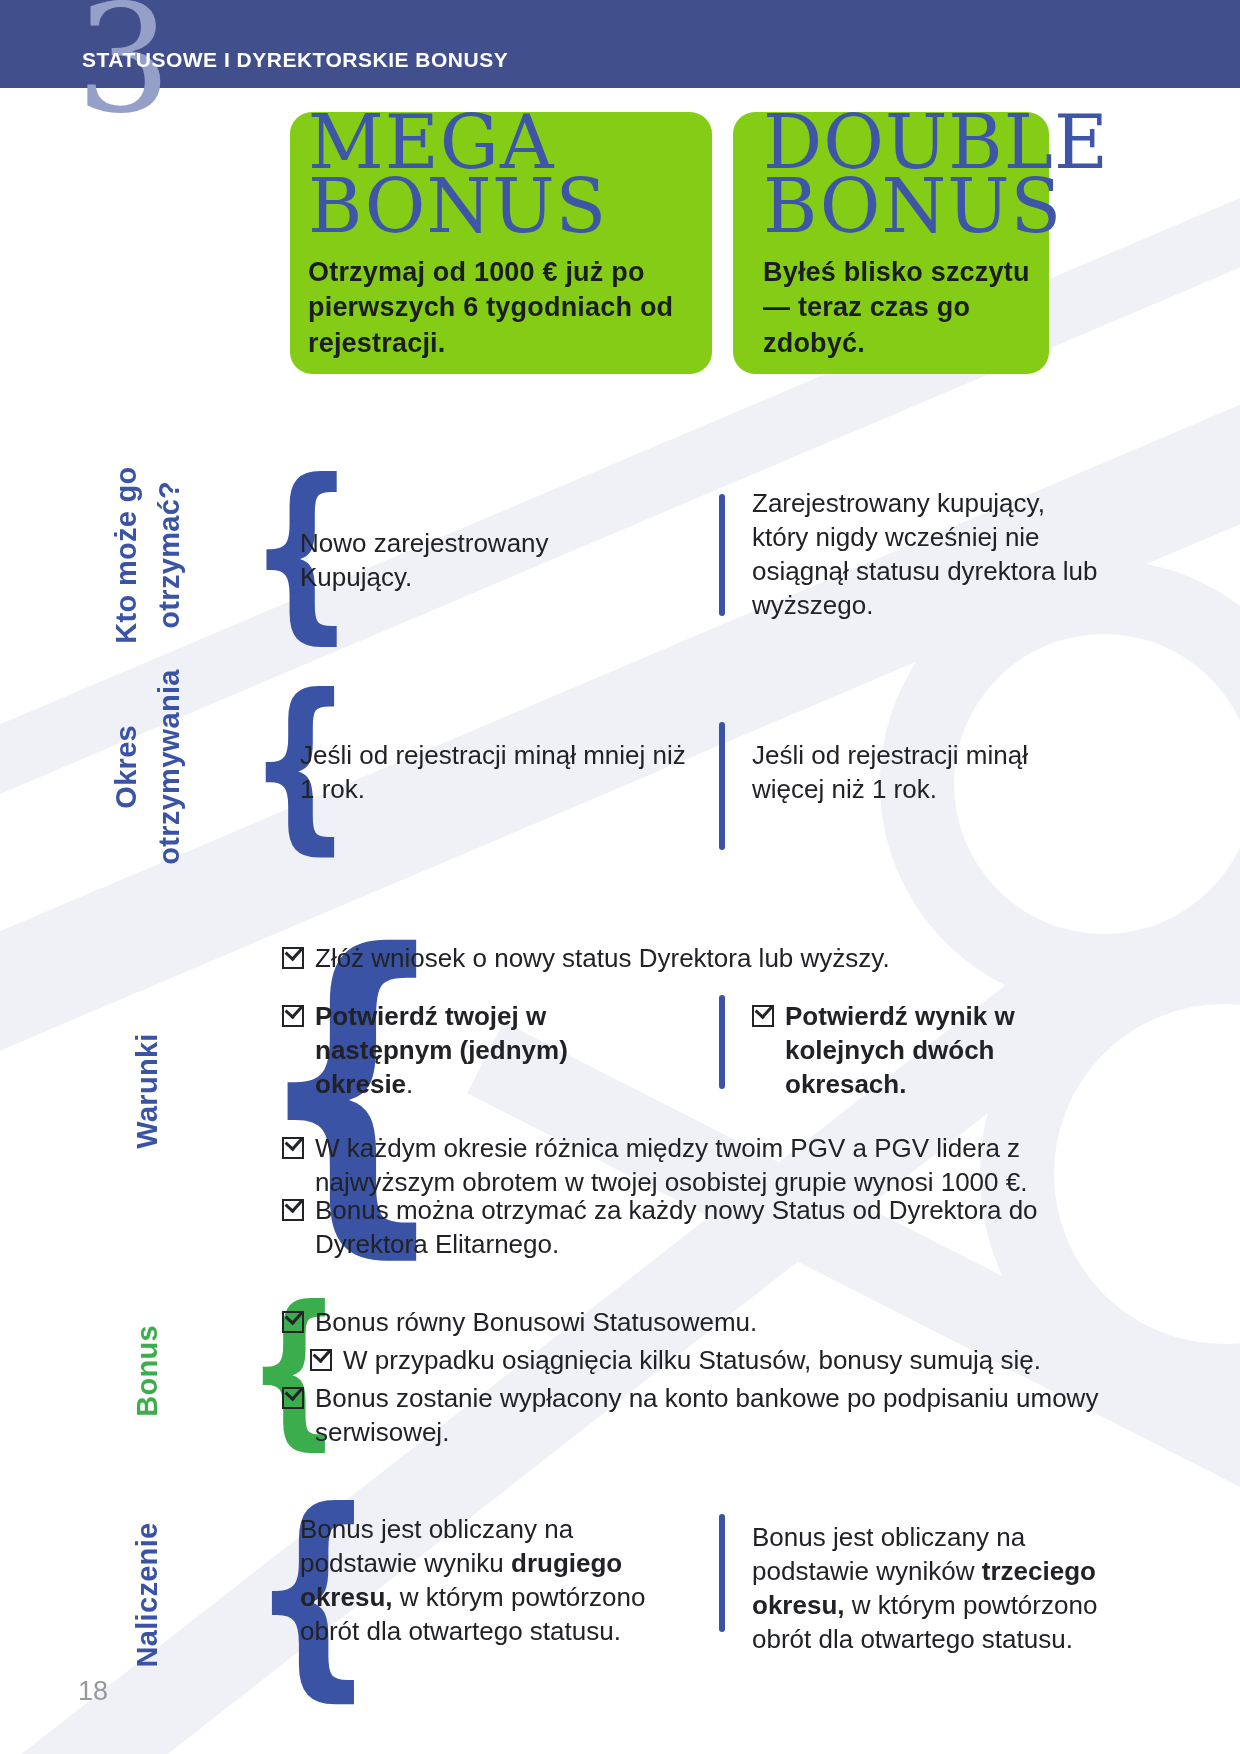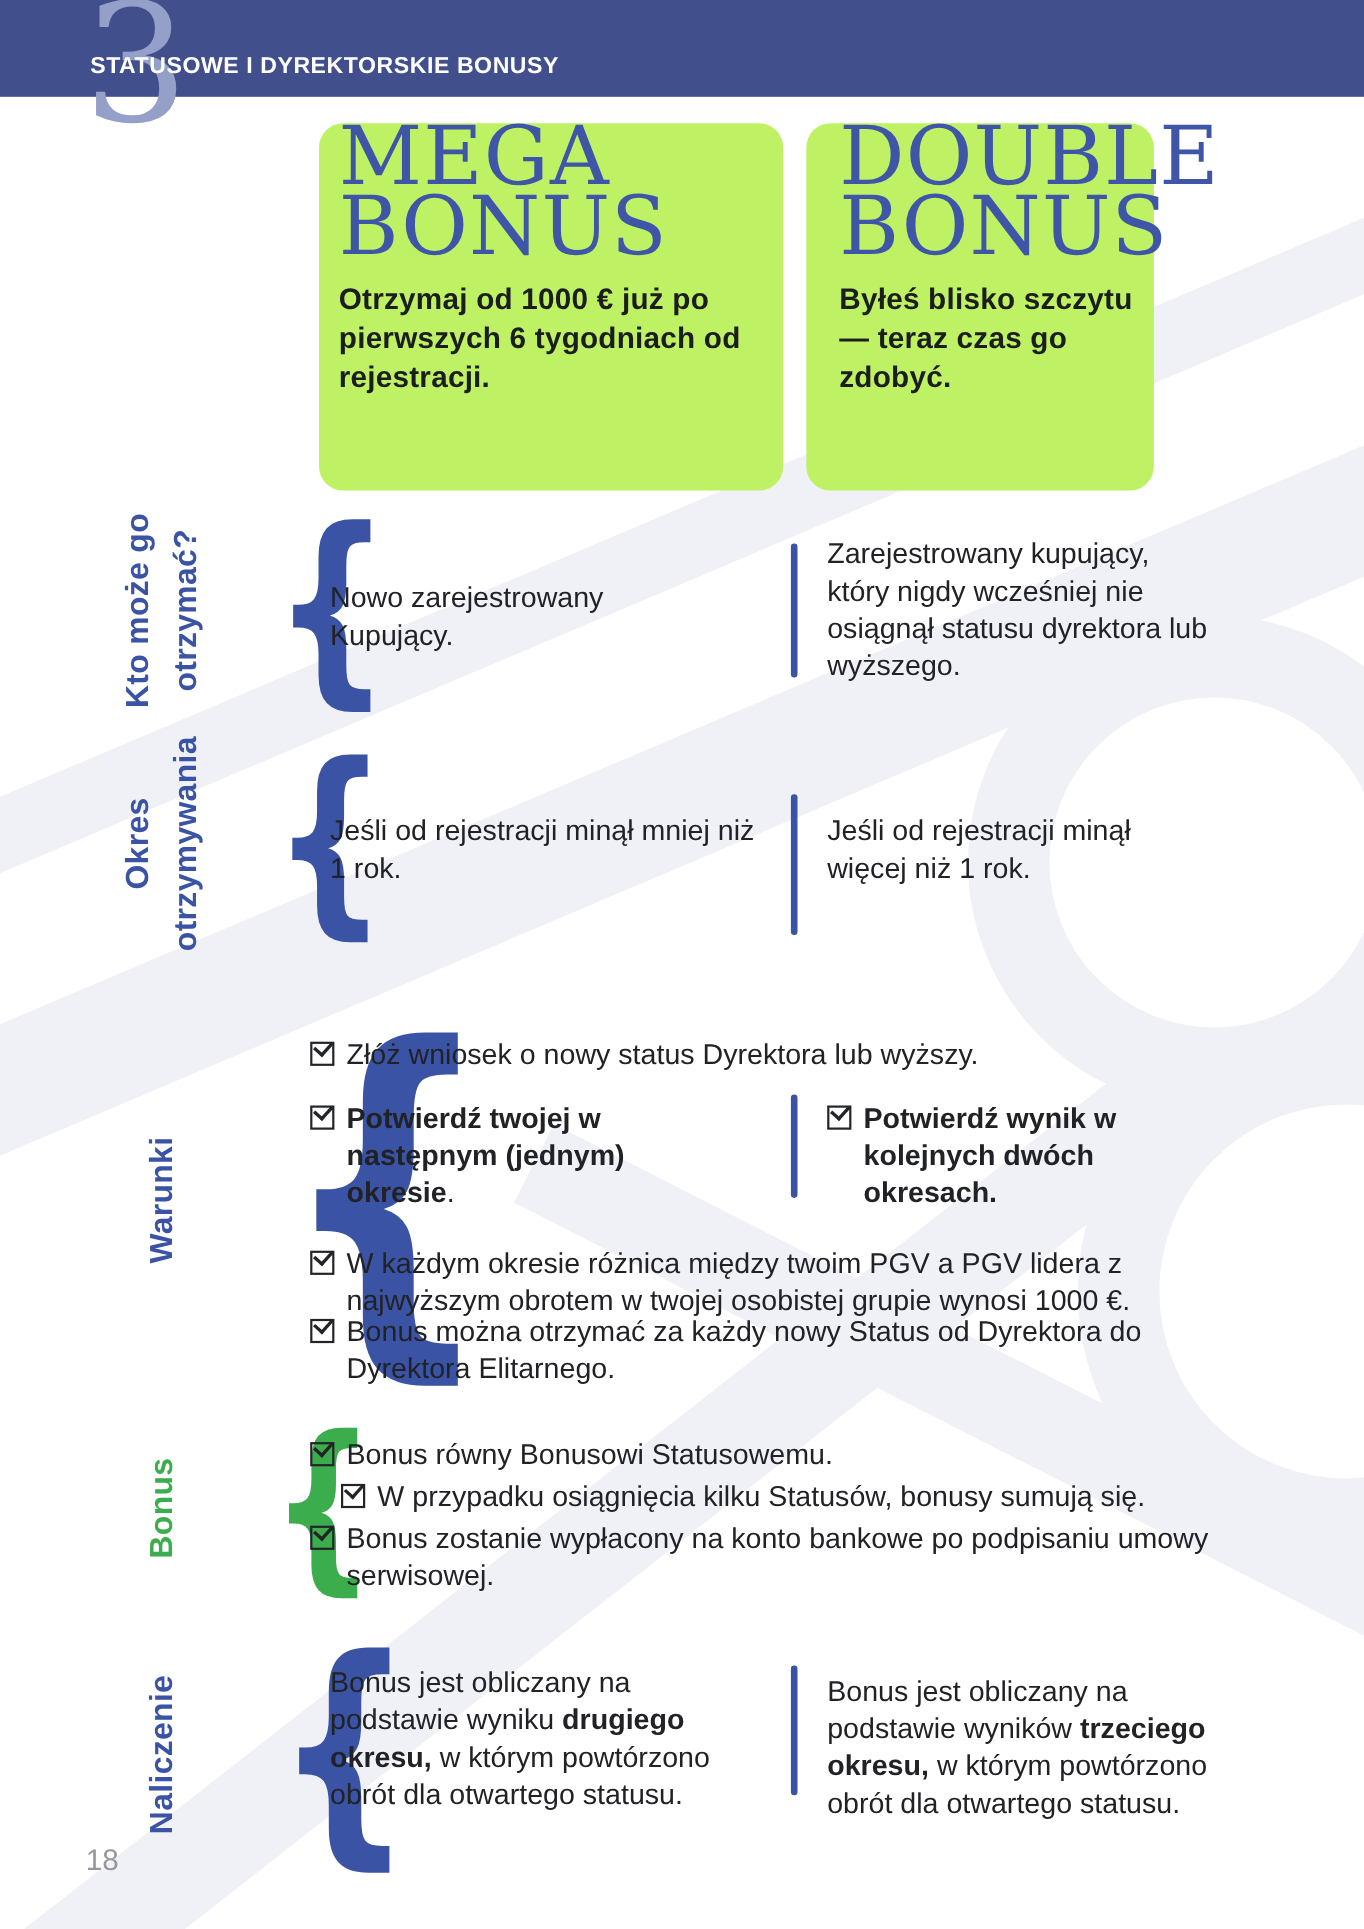--- a/index.html
+++ b/index.html
@@ -12,21 +12,21 @@
   .wm-ring{border:74px solid #eff1f7;border-radius:50%;background:transparent;}
 
   
   .header-bar{position:absolute;z-index:2;top:0;left:0;width:1240px;height:88px;background:#414f8d;}
   .chapter-num{position:absolute;z-index:3;left:76px;top:-16px;
                font-family:"DejaVu Serif",serif;font-size:150px;line-height:1;color:#95a0c9;}
   .page-title{position:absolute;z-index:4;left:82px;top:48px;color:#ffffff;
               font-size:21px;font-weight:700;letter-spacing:.5px;white-space:nowrap;}
 
   
-  .box{position:absolute;z-index:1;top:112px;height:334px;background:#bef264;border-radius:22px;}
+  .box{position:absolute;z-index:1;top:112px;height:262px;background:#84cc16;border-radius:22px;}
   .box-mega{left:290px;width:422px;}
   .box-double{left:733px;width:304px;padding-left:12px;}
   .box-title{margin:-6px 0 0 0;padding:4px 0 0 18px;font-family:"DejaVu Serif",serif;
              font-weight:400;font-size:74px;line-height:.87;color:#3e55a8;letter-spacing:1px;white-space:nowrap;}
   .box-title span{display:block;}
   .box-desc{margin:16px 0 0 0;padding:0 6px 0 18px;font-size:27px;font-weight:700;
             line-height:1.32;color:#1c1d1f;letter-spacing:.2px;}
 
   
   .row{position:absolute;left:0;width:1240px;z-index:1;}

